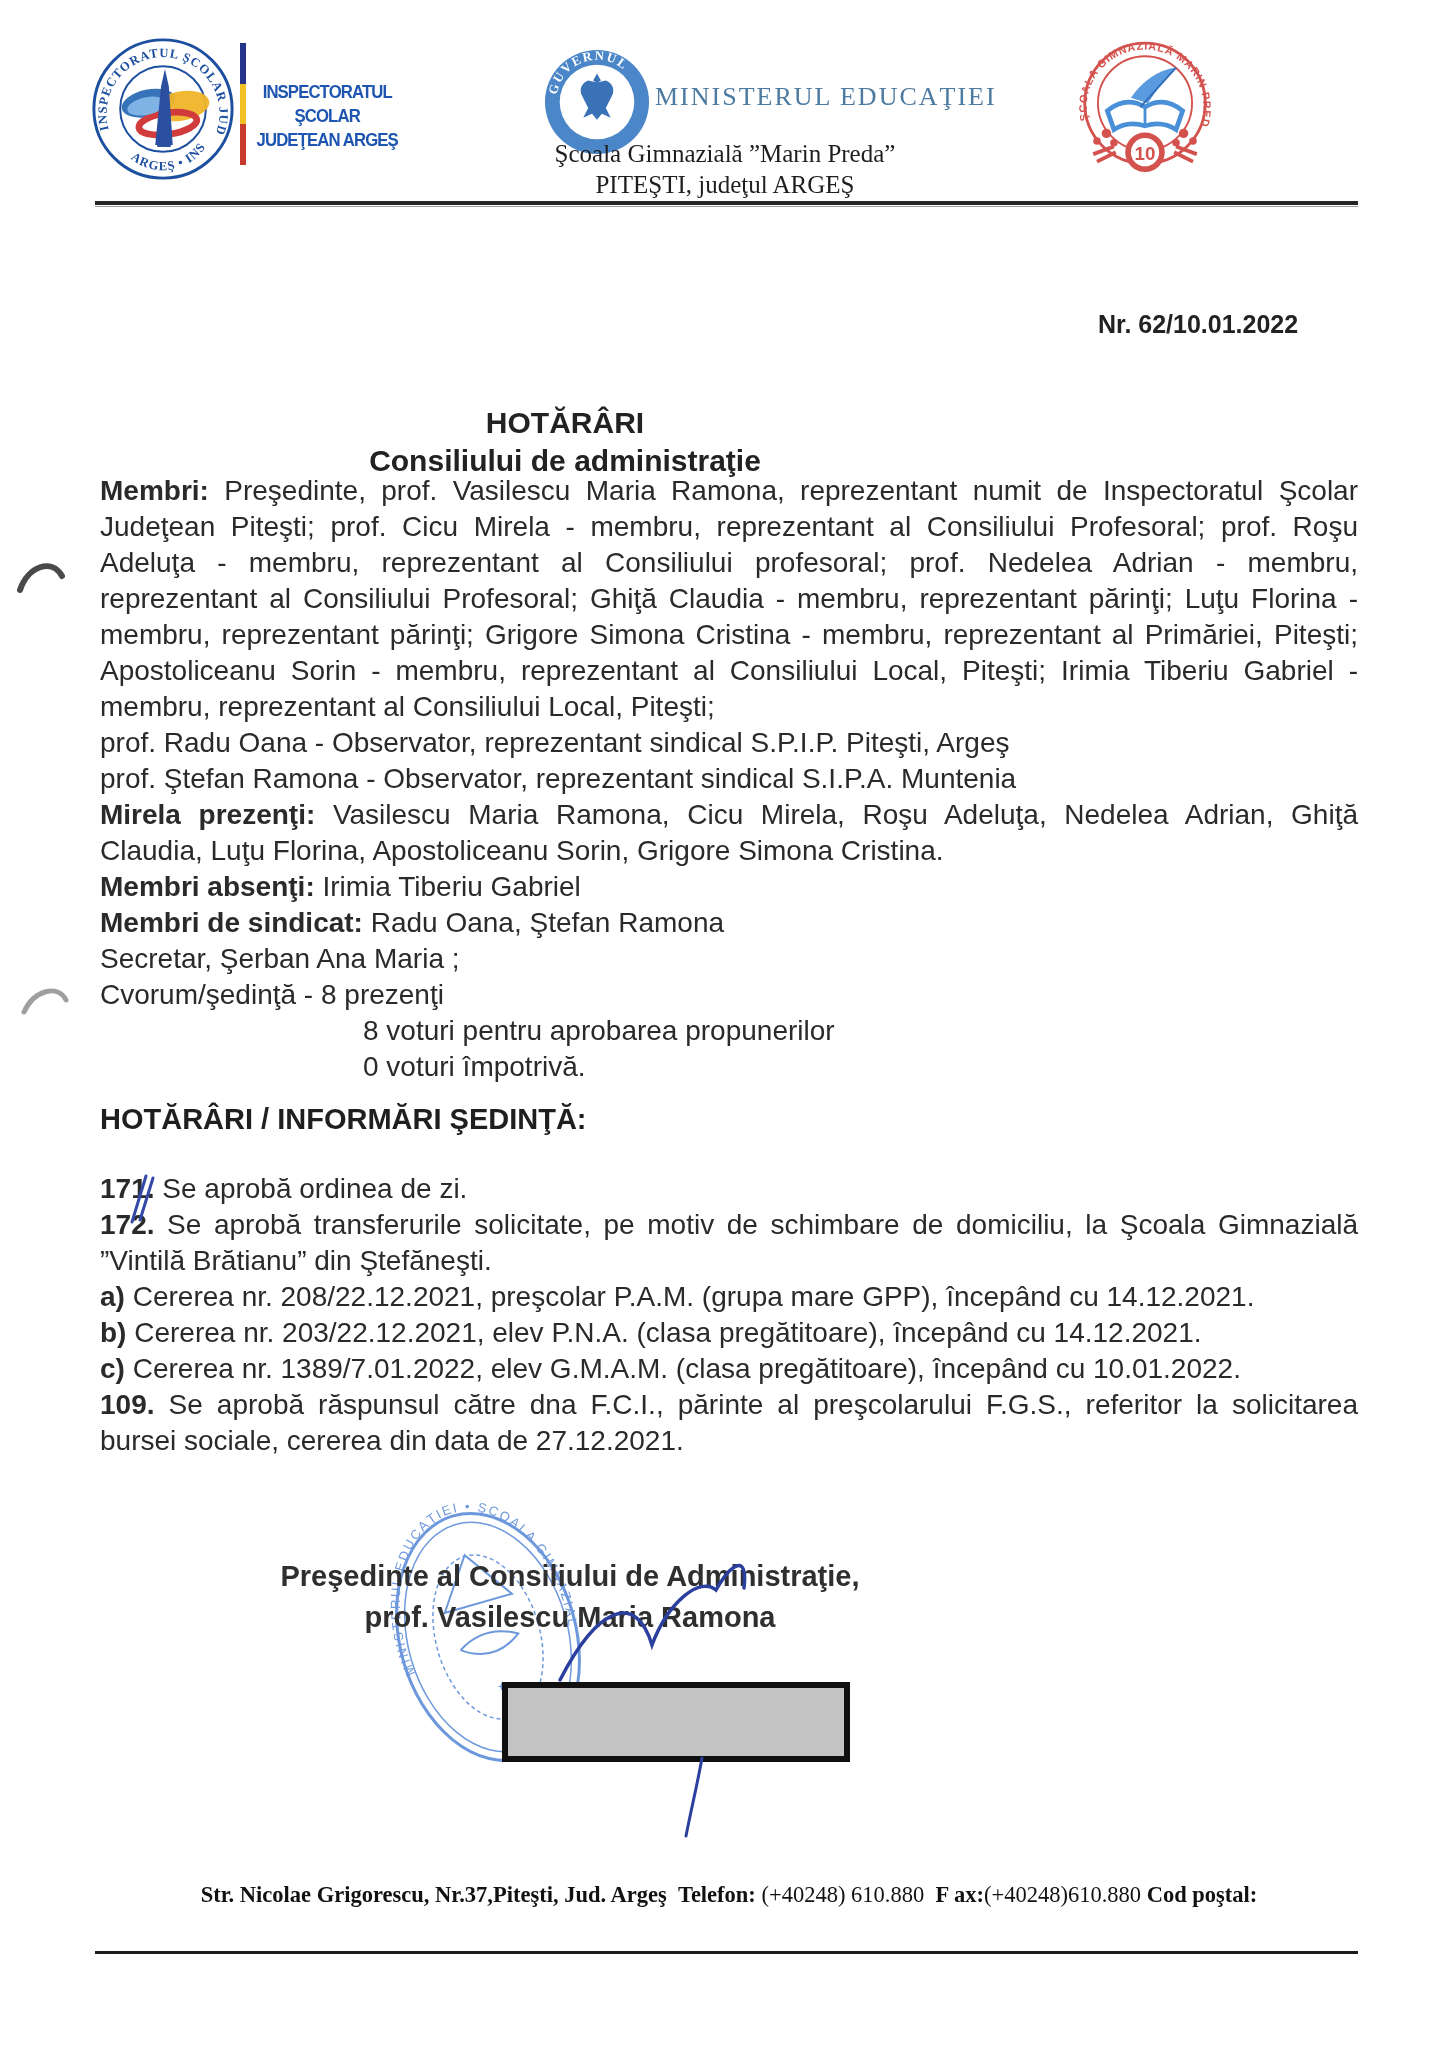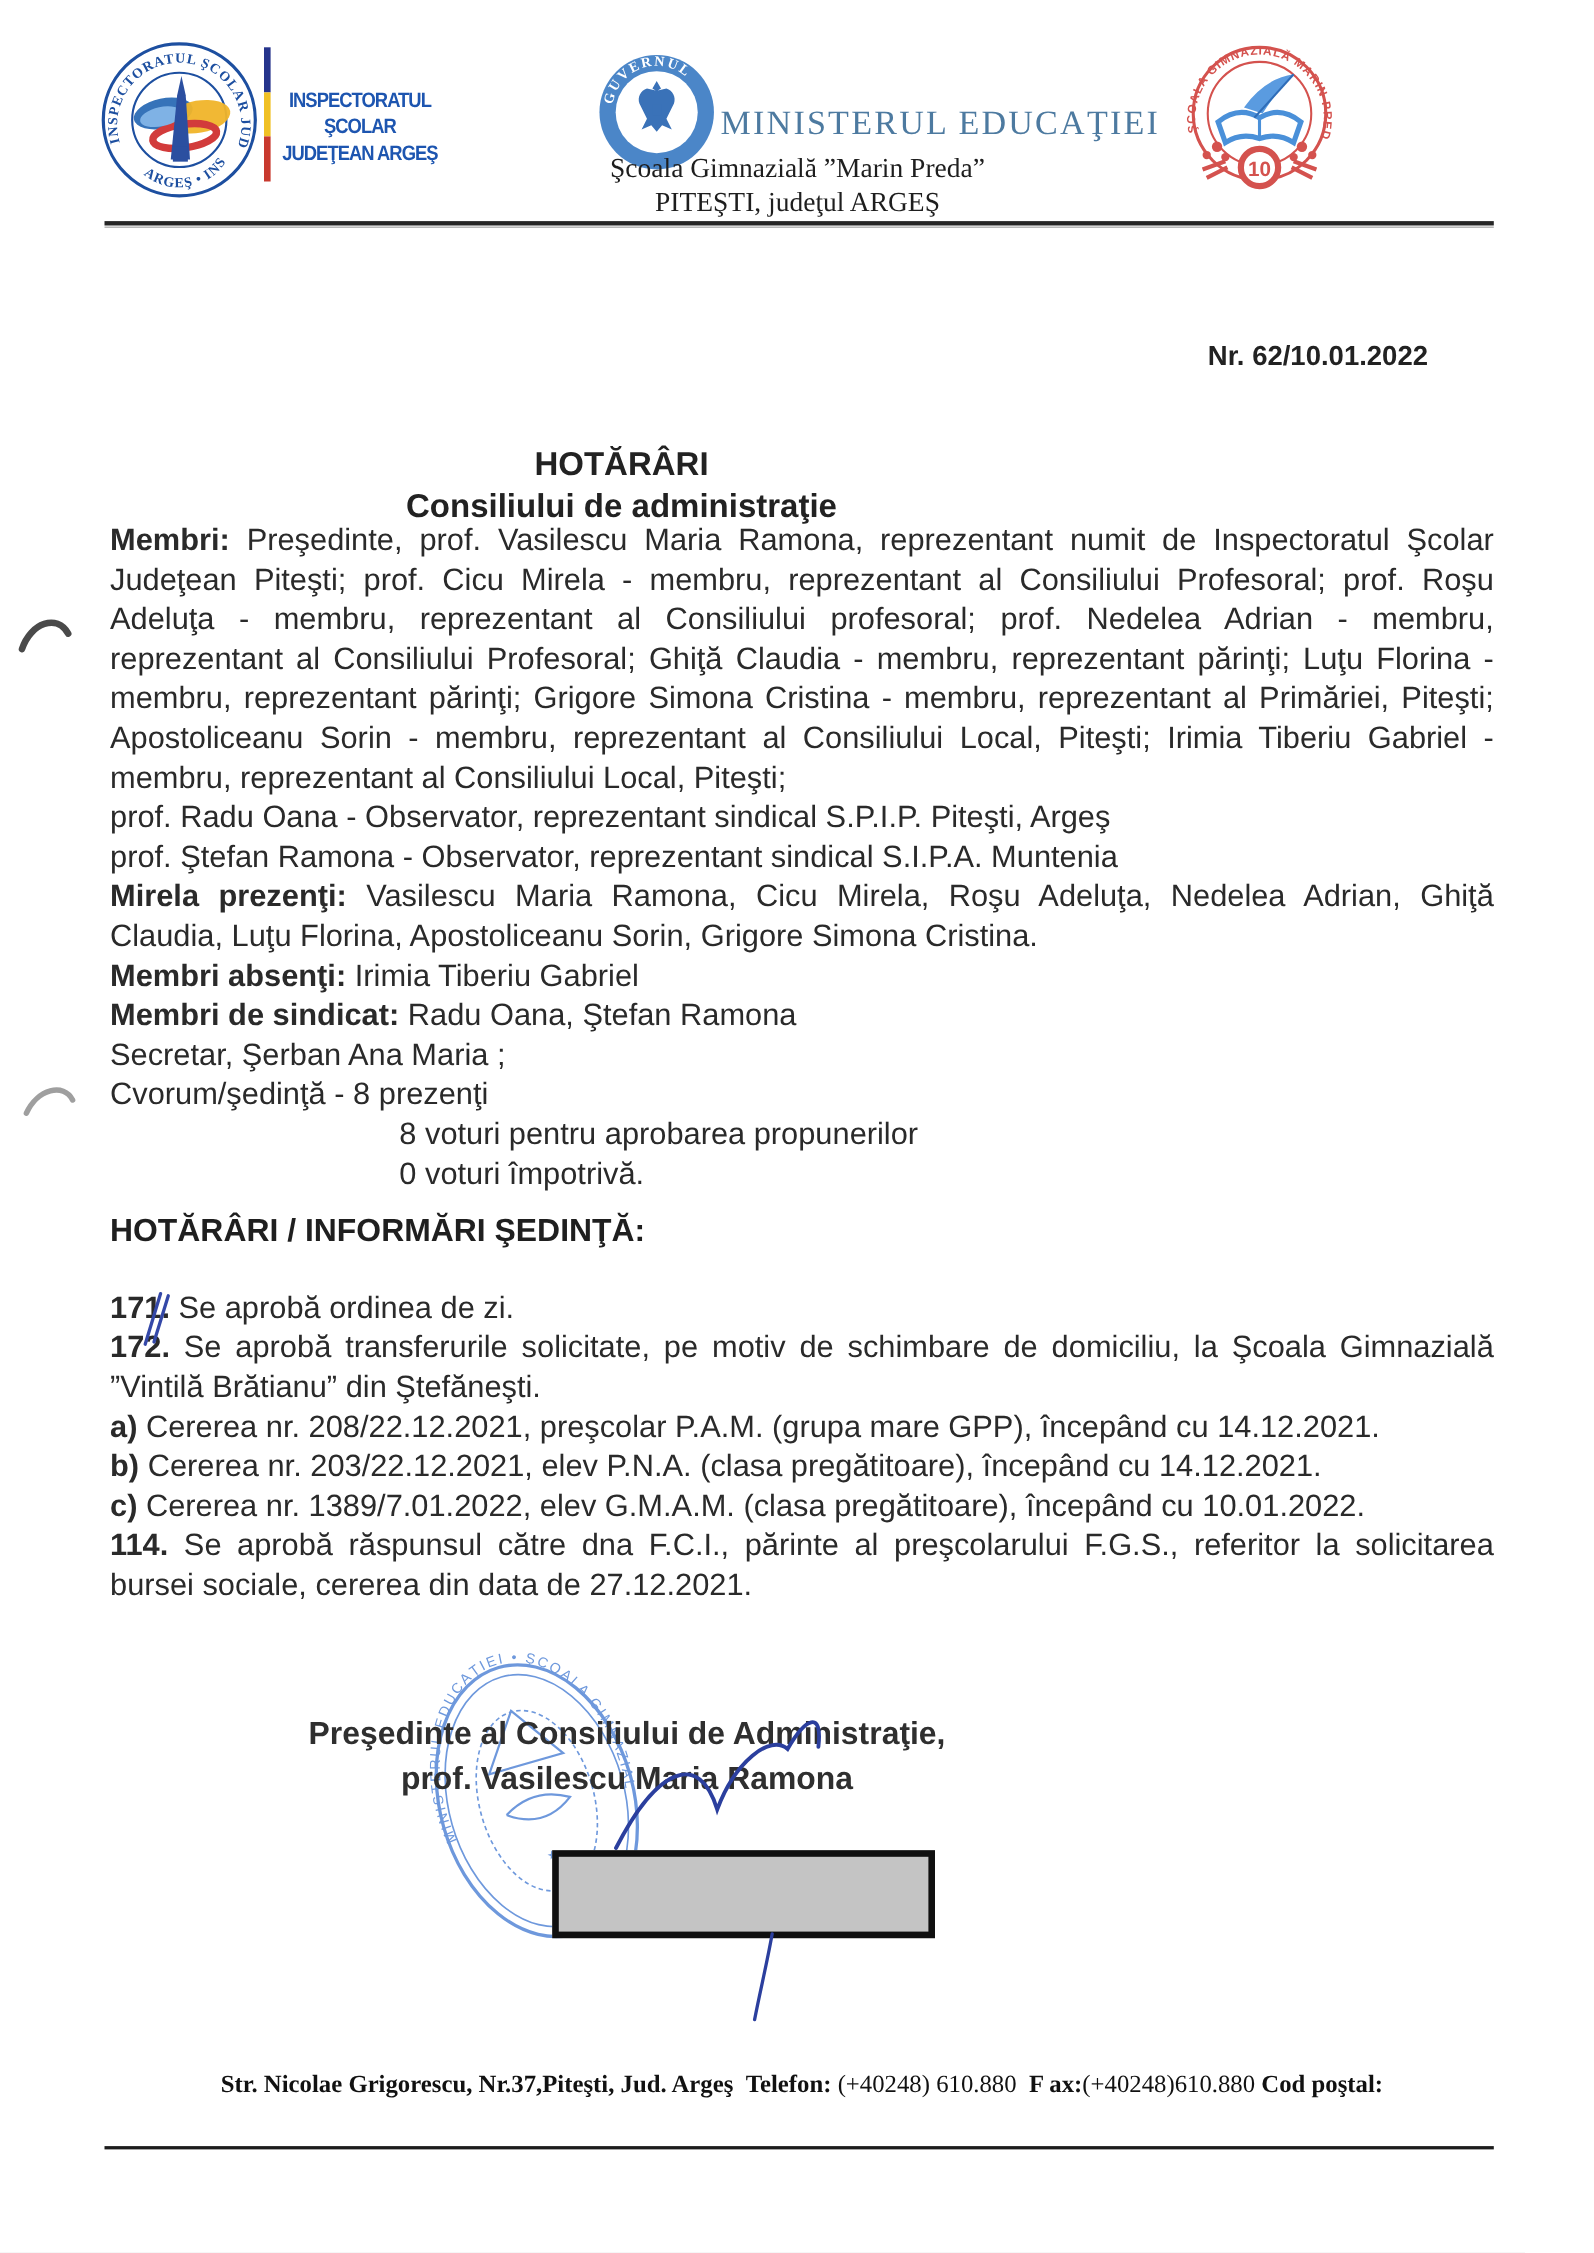--- a/index.html
+++ b/index.html
@@ -15,21 +15,21 @@
   .fb-blue{background:#26348c;} .fb-yellow{background:#f0c024;} .fb-red{background:#c8392e;}
   .insp-name{
     position:absolute;left:248px;top:80px;width:180px;text-align:center;
     color:#1d55b0;font-weight:bold;font-size:19px;line-height:24px;
     letter-spacing:-1px;transform:scaleX(.88);transform-origin:left top;
   }
   .gov-seal{position:absolute;left:543px;top:48px;}
   .ministry-name{
     position:absolute;left:655px;top:82px;
     font-family:"Liberation Serif","DejaVu Serif",serif;
-    font-size:31px;color:#4d7aa0;letter-spacing:2px;margin-top:12px;
+    font-size:26px;color:#4d7aa0;letter-spacing:2px;
   }
   .school-name{
     position:absolute;left:420px;top:138px;width:610px;text-align:center;
     font-family:"Liberation Serif","DejaVu Serif",serif;font-size:25px;color:#1e1e1e;line-height:31px;
   }
   .hdr-logo-right{position:absolute;left:1065px;top:28px;}
   .hdr-rule{position:absolute;left:95px;top:201px;width:1263px;height:4px;background:#262626;}
   .hdr-rule:after{content:"";position:absolute;left:0;top:5px;width:100%;height:1px;background:#9a9a9a;}
   
   .doc-number{position:absolute;left:1098px;top:286px;font-weight:bold;font-size:25px;color:#222;margin-top:24px;}
@@ -176,21 +176,21 @@
     <p class="indent-votes">8 voturi pentru aprobarea propunerilor</p>
     <p class="indent-votes">0 voturi împotrivă.</p>
 
     <p class="decisions-heading">HOTĂRÂRI  / INFORMĂRI ŞEDINŢĂ:</p>
 
     <p class="first-item"><b class="lbl">171.</b><span>Se aprobă ordinea de zi.</span></p>
     <p class="just"><b class="lbl">172.</b><span>Se aprobă transferurile solicitate, pe motiv de schimbare de domiciliu, la Şcoala Gimnazială ”Vintilă Brătianu” din Ştefăneşti.</span></p>
     <p><b class="lbl">a)</b><span>Cererea nr. 208/22.12.2021, preşcolar P.A.M. (grupa mare GPP), începând cu 14.12.2021.</span></p>
     <p><b class="lbl">b)</b><span>Cererea nr. 203/22.12.2021, elev P.N.A. (clasa pregătitoare), începând cu 14.12.2021.</span></p>
     <p><b class="lbl">c)</b><span>Cererea nr. 1389/7.01.2022, elev G.M.A.M. (clasa pregătitoare), începând cu 10.01.2022.</span></p>
-    <p class="just"><b class="lbl">114.</b><span>Se aprobă răspunsul către dna F.C.I., părinte al preşcolarului F.G.S., referitor la solicitarea bursei sociale, cererea din data de 27.12.2021.</span></p>
+    <p class="just"><b class="lbl">109.</b><span>Se aprobă răspunsul către dna F.C.I., părinte al preşcolarului F.G.S., referitor la solicitarea bursei sociale, cererea din data de 27.12.2021.</span></p>
   </div>
 
   <svg class="stamp" width="220" height="290" viewBox="0 0 220 290">
     <defs>
         <path id="stampRing" d="M 30,160 A 82,118 0 1 1 190,160"></path>
       </defs>
     <g transform="rotate(-16 110 145)" stroke="#4a7fd4" fill="none">
       <ellipse cx="110" cy="145" rx="88" ry="126" stroke-width="3"></ellipse>
       <ellipse cx="110" cy="145" rx="80" ry="117" stroke-width="1.5"></ellipse>
       <ellipse cx="110" cy="145" rx="52" ry="84" stroke-width="1.5" stroke-dasharray="4 3"></ellipse>

